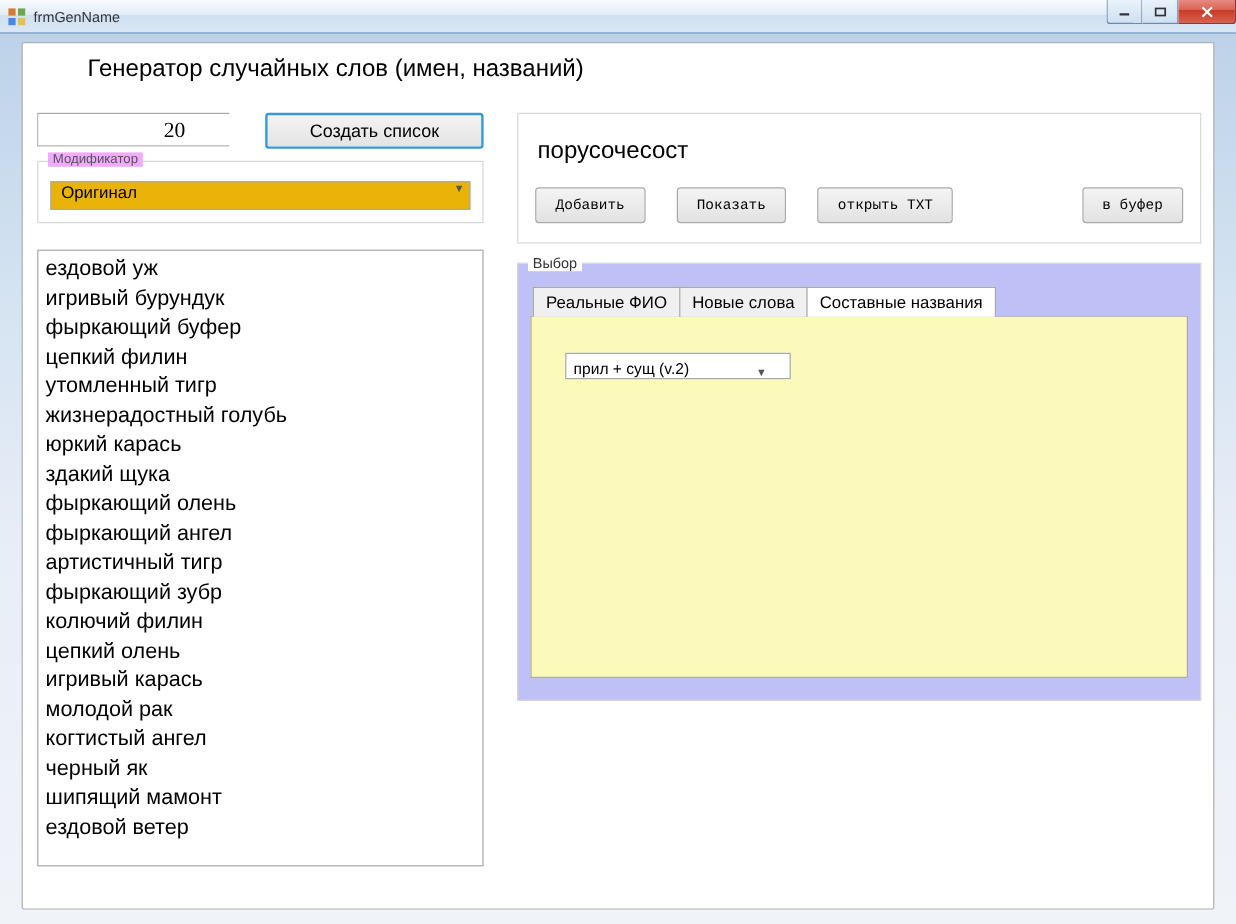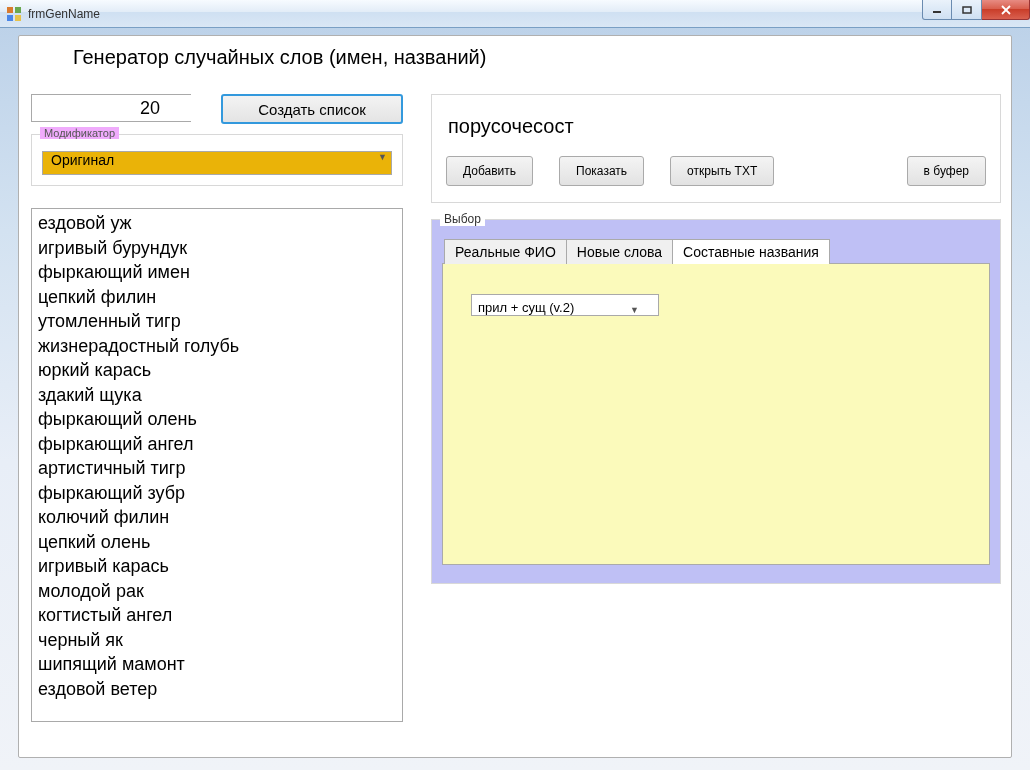--- a/index.html
+++ b/index.html
@@ -88,21 +88,21 @@
   .spinner {
     display: flex;
     width: 160px;
     height: 28px;
     border: 1px solid #a9a9a9;
     background: #fff;
   }
   .spinner input {
     flex: 1; border: none; text-align: center;
     font-size: 18px; outline: none; background: #fff;
-    font-family: Liberation Sans, sans-serif;
+    font-family: Liberation Serif, serif;
   }
   .spin-btns { width: 17px; display: flex; flex-direction: column; border-left: 1px solid #c0c0c0; }
   .spin-btn {
     flex: 1; font-size: 7px; line-height: 1;
     display: flex; align-items: center; justify-content: center;
     background: linear-gradient(#f5f5f5,#e1e1e1);
     border-bottom: 1px solid #c0c0c0; cursor: default;
     color: #555;
   }
   .spin-btn:last-child { border-bottom: none; }
@@ -172,20 +172,21 @@
   }
   .btn-row { display: flex; gap: 26px; align-items: center; }
   .std-btn {
     height: 30px;
     border: 1px solid #aaa; border-radius: 3px;
     background: linear-gradient(#f4f4f4,#e2e2e2);
     font-size: 12px;
     padding: 0 16px;
     display: flex; align-items: center; justify-content: center;
     cursor: default;
+    font-family: Liberation Mono, monospace;
   }
   .btn-row .spacer { flex: 1; }
 
   .choice-group {
     margin-top: 16px;
     border: 1px solid #d8d8d8;
     background: #bfc0f5;
     width: 570px;
     height: 365px;
     position: relative;
@@ -282,21 +283,21 @@
       <span class="legend">Модификатор</span>
       <div class="combo">
         <span>Оригинал</span>
         <span class="arrow">▼</span>
       </div>
     </div>
 
     <div class="listbox" id="listbox">
         <div class="item">ездовой уж</div>
         <div class="item">игривый бурундук</div>
-        <div class="item">фыркающий имен</div>
+        <div class="item">фыркающий буфер</div>
         <div class="item">цепкий филин</div>
         <div class="item">утомленный тигр</div>
         <div class="item">жизнерадостный голубь</div>
         <div class="item">юркий карась</div>
         <div class="item">здакий щука</div>
         <div class="item">фыркающий олень</div>
         <div class="item">фыркающий ангел</div>
         <div class="item">артистичный тигр</div>
         <div class="item">фыркающий зубр</div>
         <div class="item">колючий филин</div>

